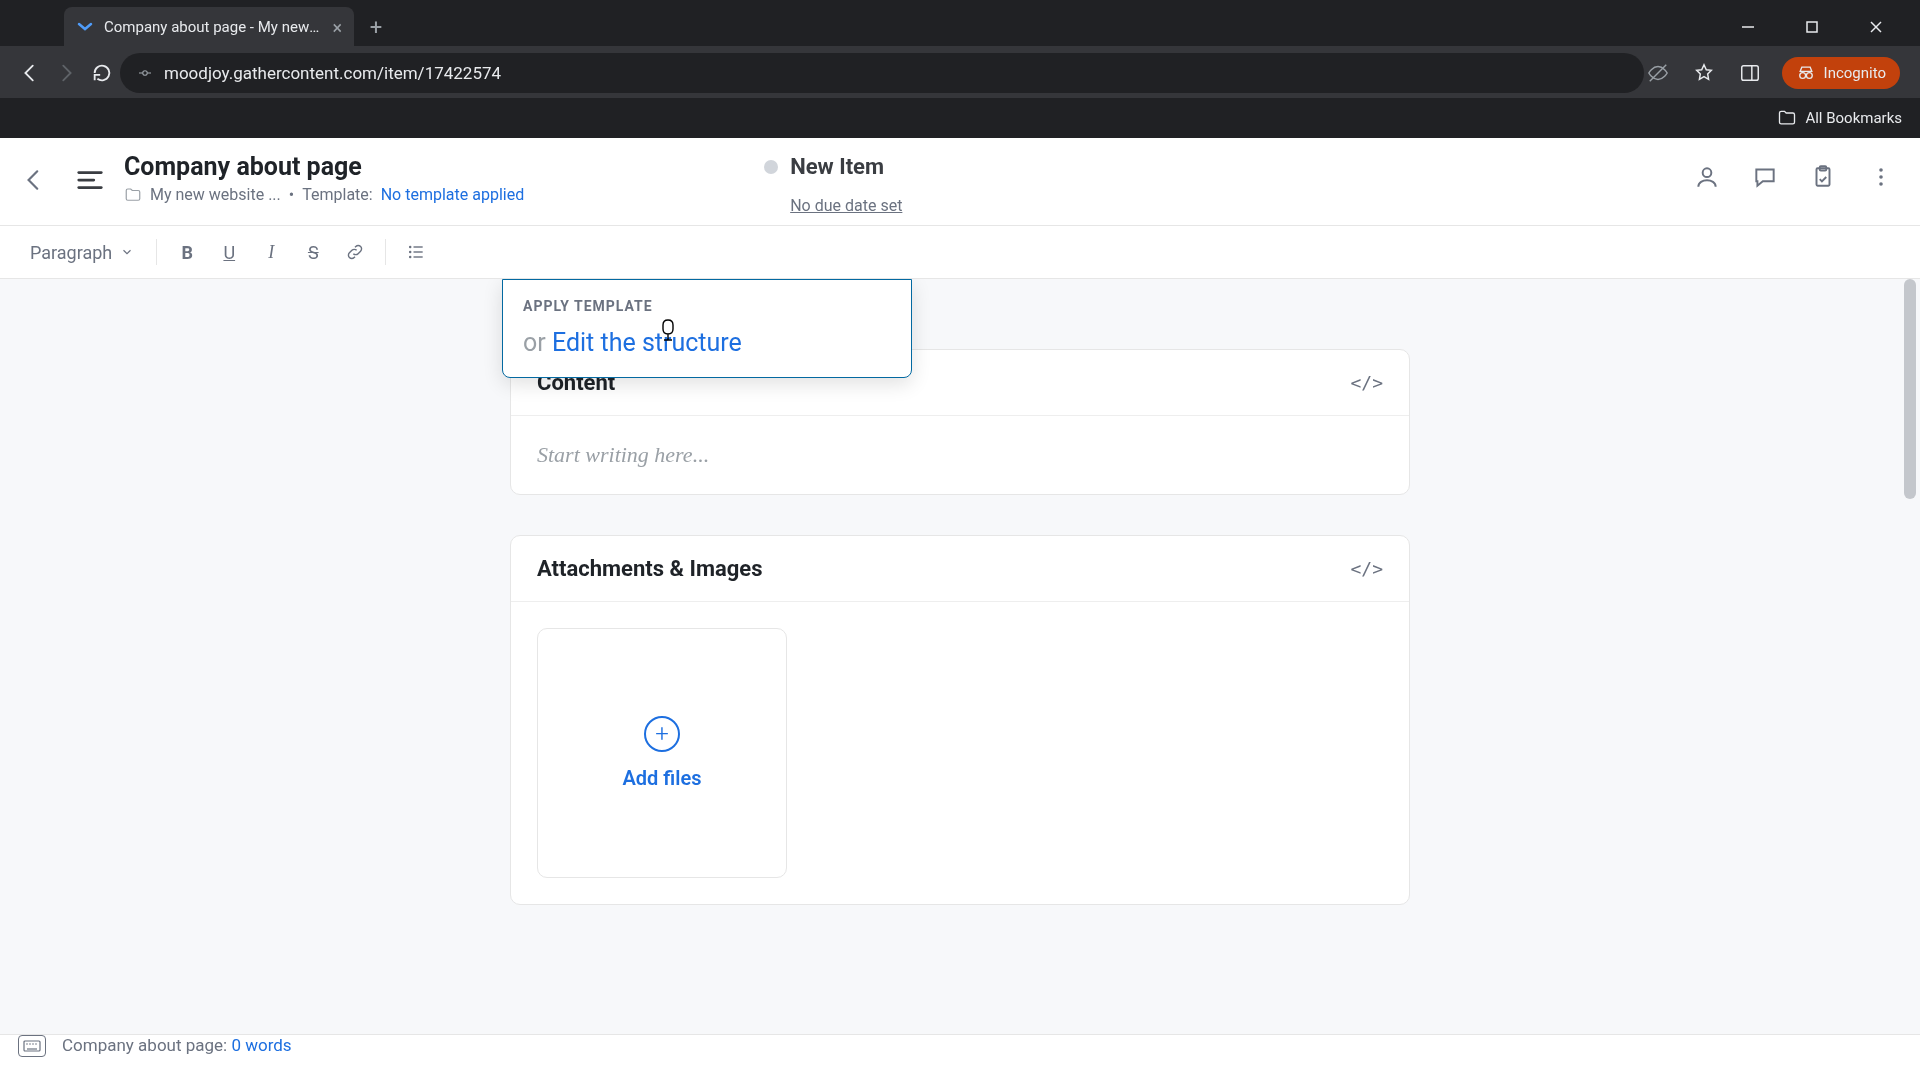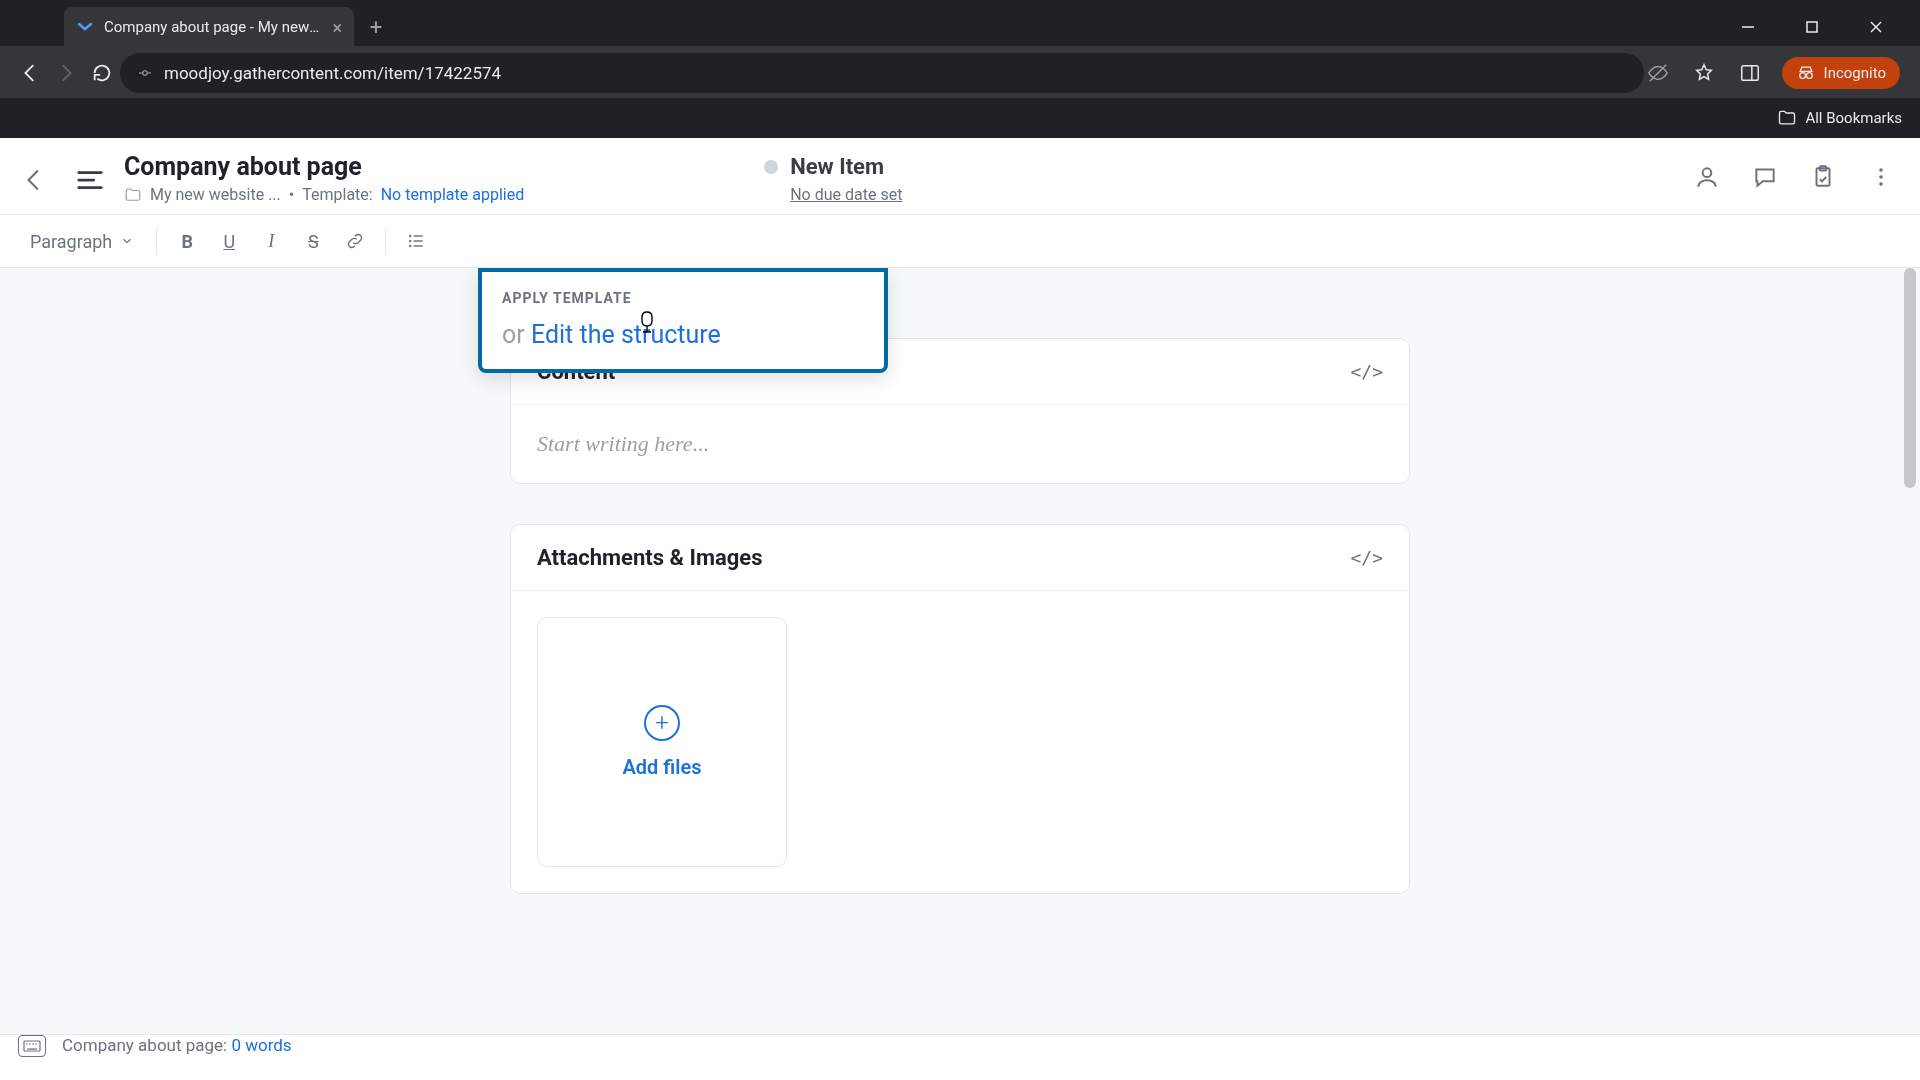--- a/index.html
+++ b/index.html
@@ -35,21 +35,21 @@
   .app-header { display: flex; align-items: flex-start; padding: 14px 24px 10px 12px; border-bottom: 1px solid #e6e6e6; }
   .back-arrow { width: 44px; height: 44px; display: flex; align-items: center; justify-content: center; color: #6b6f76; cursor: pointer; margin-top: 6px; }
   .menu-toggle { width: 44px; height: 44px; display: flex; align-items: center; justify-content: center; color: #3a3d42; cursor: pointer; margin: 6px 12px 0 12px; }
 
   .title-block { display: flex; flex-direction: column; gap: 4px; }
   .title-block h1 { font-size: 25px; font-weight: 700; color: #1f2328; }
   .breadcrumb { display: flex; align-items: center; gap: 8px; font-size: 16px; color: #6b7280; }
   .breadcrumb .link-blue { color: #1d6fe0; cursor: pointer; }
   .breadcrumb .folder-icon { color: #9aa0a6; }
 
-  .status-block { display: flex; flex-direction: column; align-items: flex-start; gap: 6px; margin-left: 240px; margin-top: 2px;}
+  .status-block { display: flex; flex-direction: column; align-items: flex-start; gap: 17px; margin-left: 240px; margin-top: 2px;}
   .status-row { display: flex; align-items: center; gap: 12px; }
   .status-dot { width: 14px; height: 14px; border-radius: 50%; background: #d1d5db; }
   .status-label { font-size: 22px; font-weight: 700; color: #3a3d42; }
   .due-date { font-size: 16px; color: #6b7280; text-decoration: underline; cursor: pointer; margin-left: 26px;}
 
   .header-actions { margin-left: auto; display: flex; align-items: center; gap: 28px; color: #6b7280; margin-top: 10px;}
   .header-actions .icon-btn { width: 30px; height: 30px; display: flex; align-items: center; justify-content: center; cursor: pointer; }
 
   .toolbar { display: flex; align-items: center; gap: 6px; padding: 8px 20px; border-bottom: 1px solid #e6e6e6; color: #6b7280; }
   .para-dd { display: flex; align-items: center; gap: 8px; font-size: 18px; color: #6b7280; cursor: pointer; padding: 4px 10px; }
@@ -62,21 +62,21 @@
   .card-header h2 { font-size: 22px; font-weight: 700; color: #1f2328; }
   .code-icon { color: #6b7280; font-family: monospace; font-size: 18px; cursor: pointer; }
   .card-body { padding: 26px; }
   .placeholder { color: #9aa0a6; font-size: 22px; font-style: italic; font-family: Georgia, serif; }
 
   .add-files { width: 250px; height: 250px; border: 1px solid #e6e6e6; border-radius: 10px; display: flex; flex-direction: column; align-items: center; justify-content: center; gap: 14px; cursor: pointer; }
   .plus-circle { width: 36px; height: 36px; border: 2.5px solid #1d6fe0; border-radius: 50%; display: flex; align-items: center; justify-content: center; color: #1d6fe0; font-size: 24px; font-weight: 300; }
   .add-files-label { color: #1d6fe0; font-size: 20px; font-weight: 600; }
 
   
-  .popover { position: absolute; top: 0; left: 478px; width: 410px; background: #fff; border: 4px solid #0369a1; border-radius: 0 0 8px 8px; box-shadow: 0 6px 20px rgba(0,0,0,0.12); padding: 18px 20px 20px 20px; z-index: 50; }
+  .popover { position: absolute; top: 0; left: 502px; width: 410px; background: #fff; border: 1px solid #0369a1; border-radius: 0 0 8px 8px; box-shadow: 0 6px 20px rgba(0,0,0,0.12); padding: 18px 20px 20px 20px; z-index: 50; }
   .popover-title { font-size: 14px; font-weight: 700; letter-spacing: 1px; color: #6b7280; margin-bottom: 14px; }
   .template-dd { border: 2px solid #1d6fe0; border-radius: 6px; height: 54px; display: flex; align-items: center; justify-content: space-between; padding: 0 16px; cursor: pointer; color: #1d6fe0; font-size: 18px; position: relative; }
   .template-dd .caret { position: absolute; top: -2px; left: 48px; width: 2px; height: 20px; background: #1d6fe0; }
   .chevron { color: #6b7280; }
   .or-line { margin-top: 14px; font-size: 25px; color: #9aa0a6; }
   .or-line .link-blue { color: #1d6fe0; cursor: pointer; }
 
   
   .cursor-overlay { position: absolute; top: 38px; left: 154px; pointer-events: none; z-index: 60; }
 

